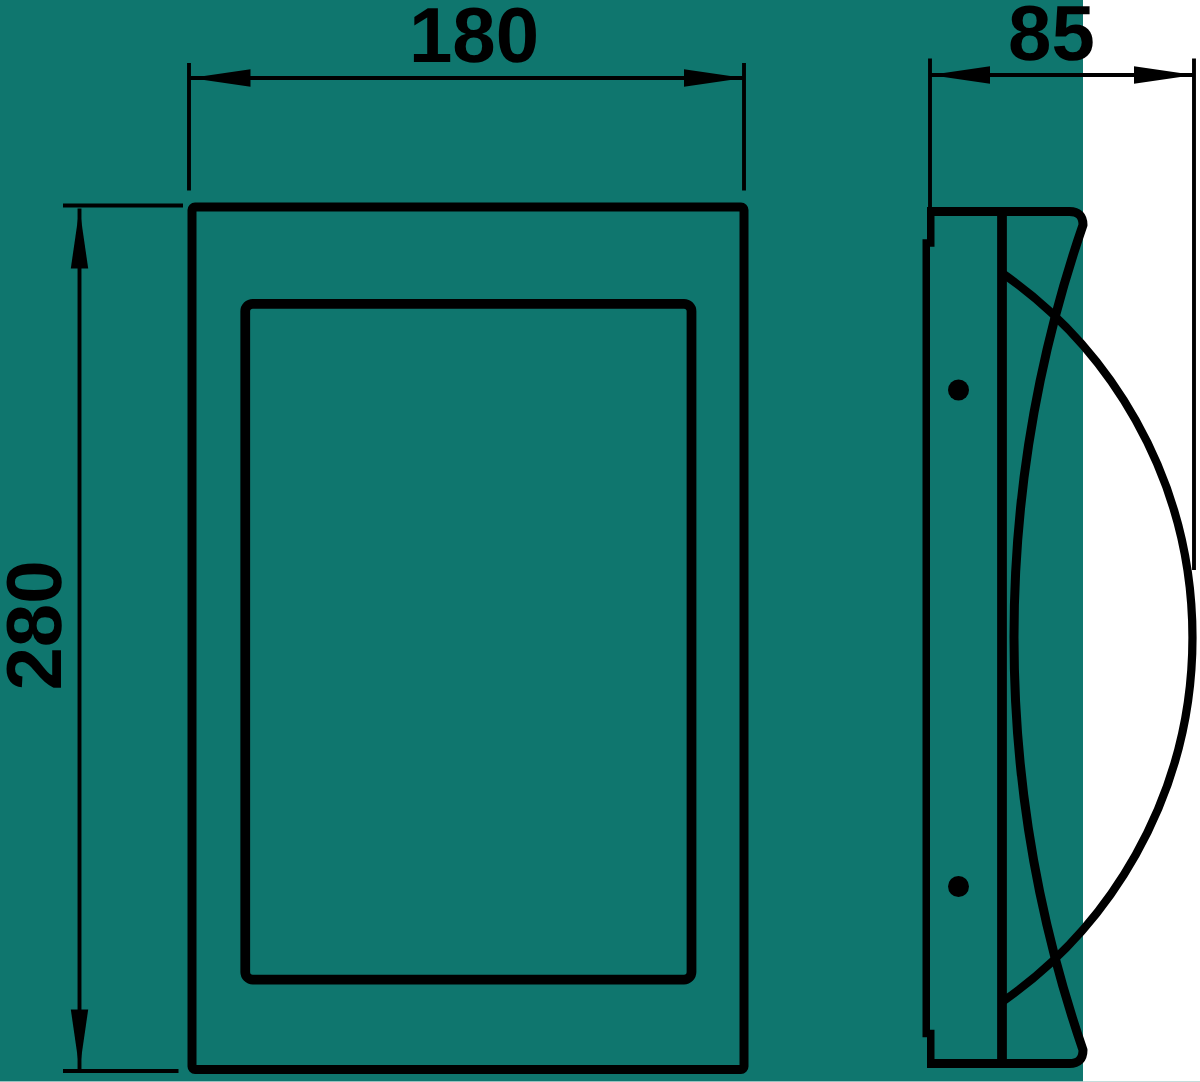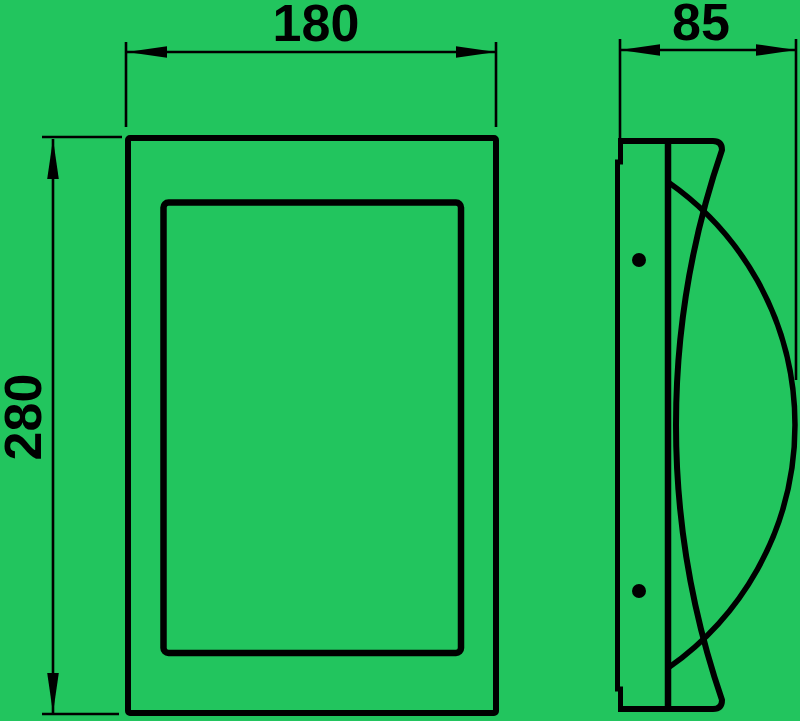--- a/index.html
+++ b/index.html
@@ -6,23 +6,23 @@
     margin: 0;
     padding: 0;
     background: #ffffff;
     width: 800px;
     height: 721px;
     overflow: hidden;
     font-family: "Liberation Sans", sans-serif;
   }
   #stage {
     position: relative;
-    width: 800px;
+    width: 722px;
     height: 721px;
-    background: #22c55e;
+    background: #0f766e;
     text-decoration: underline;
   }
   svg { display: block; }
   .object-line {
     fill: none;
     stroke: #000000;
     stroke-linecap: butt;
   }
   .dim-line {
     fill: none;

